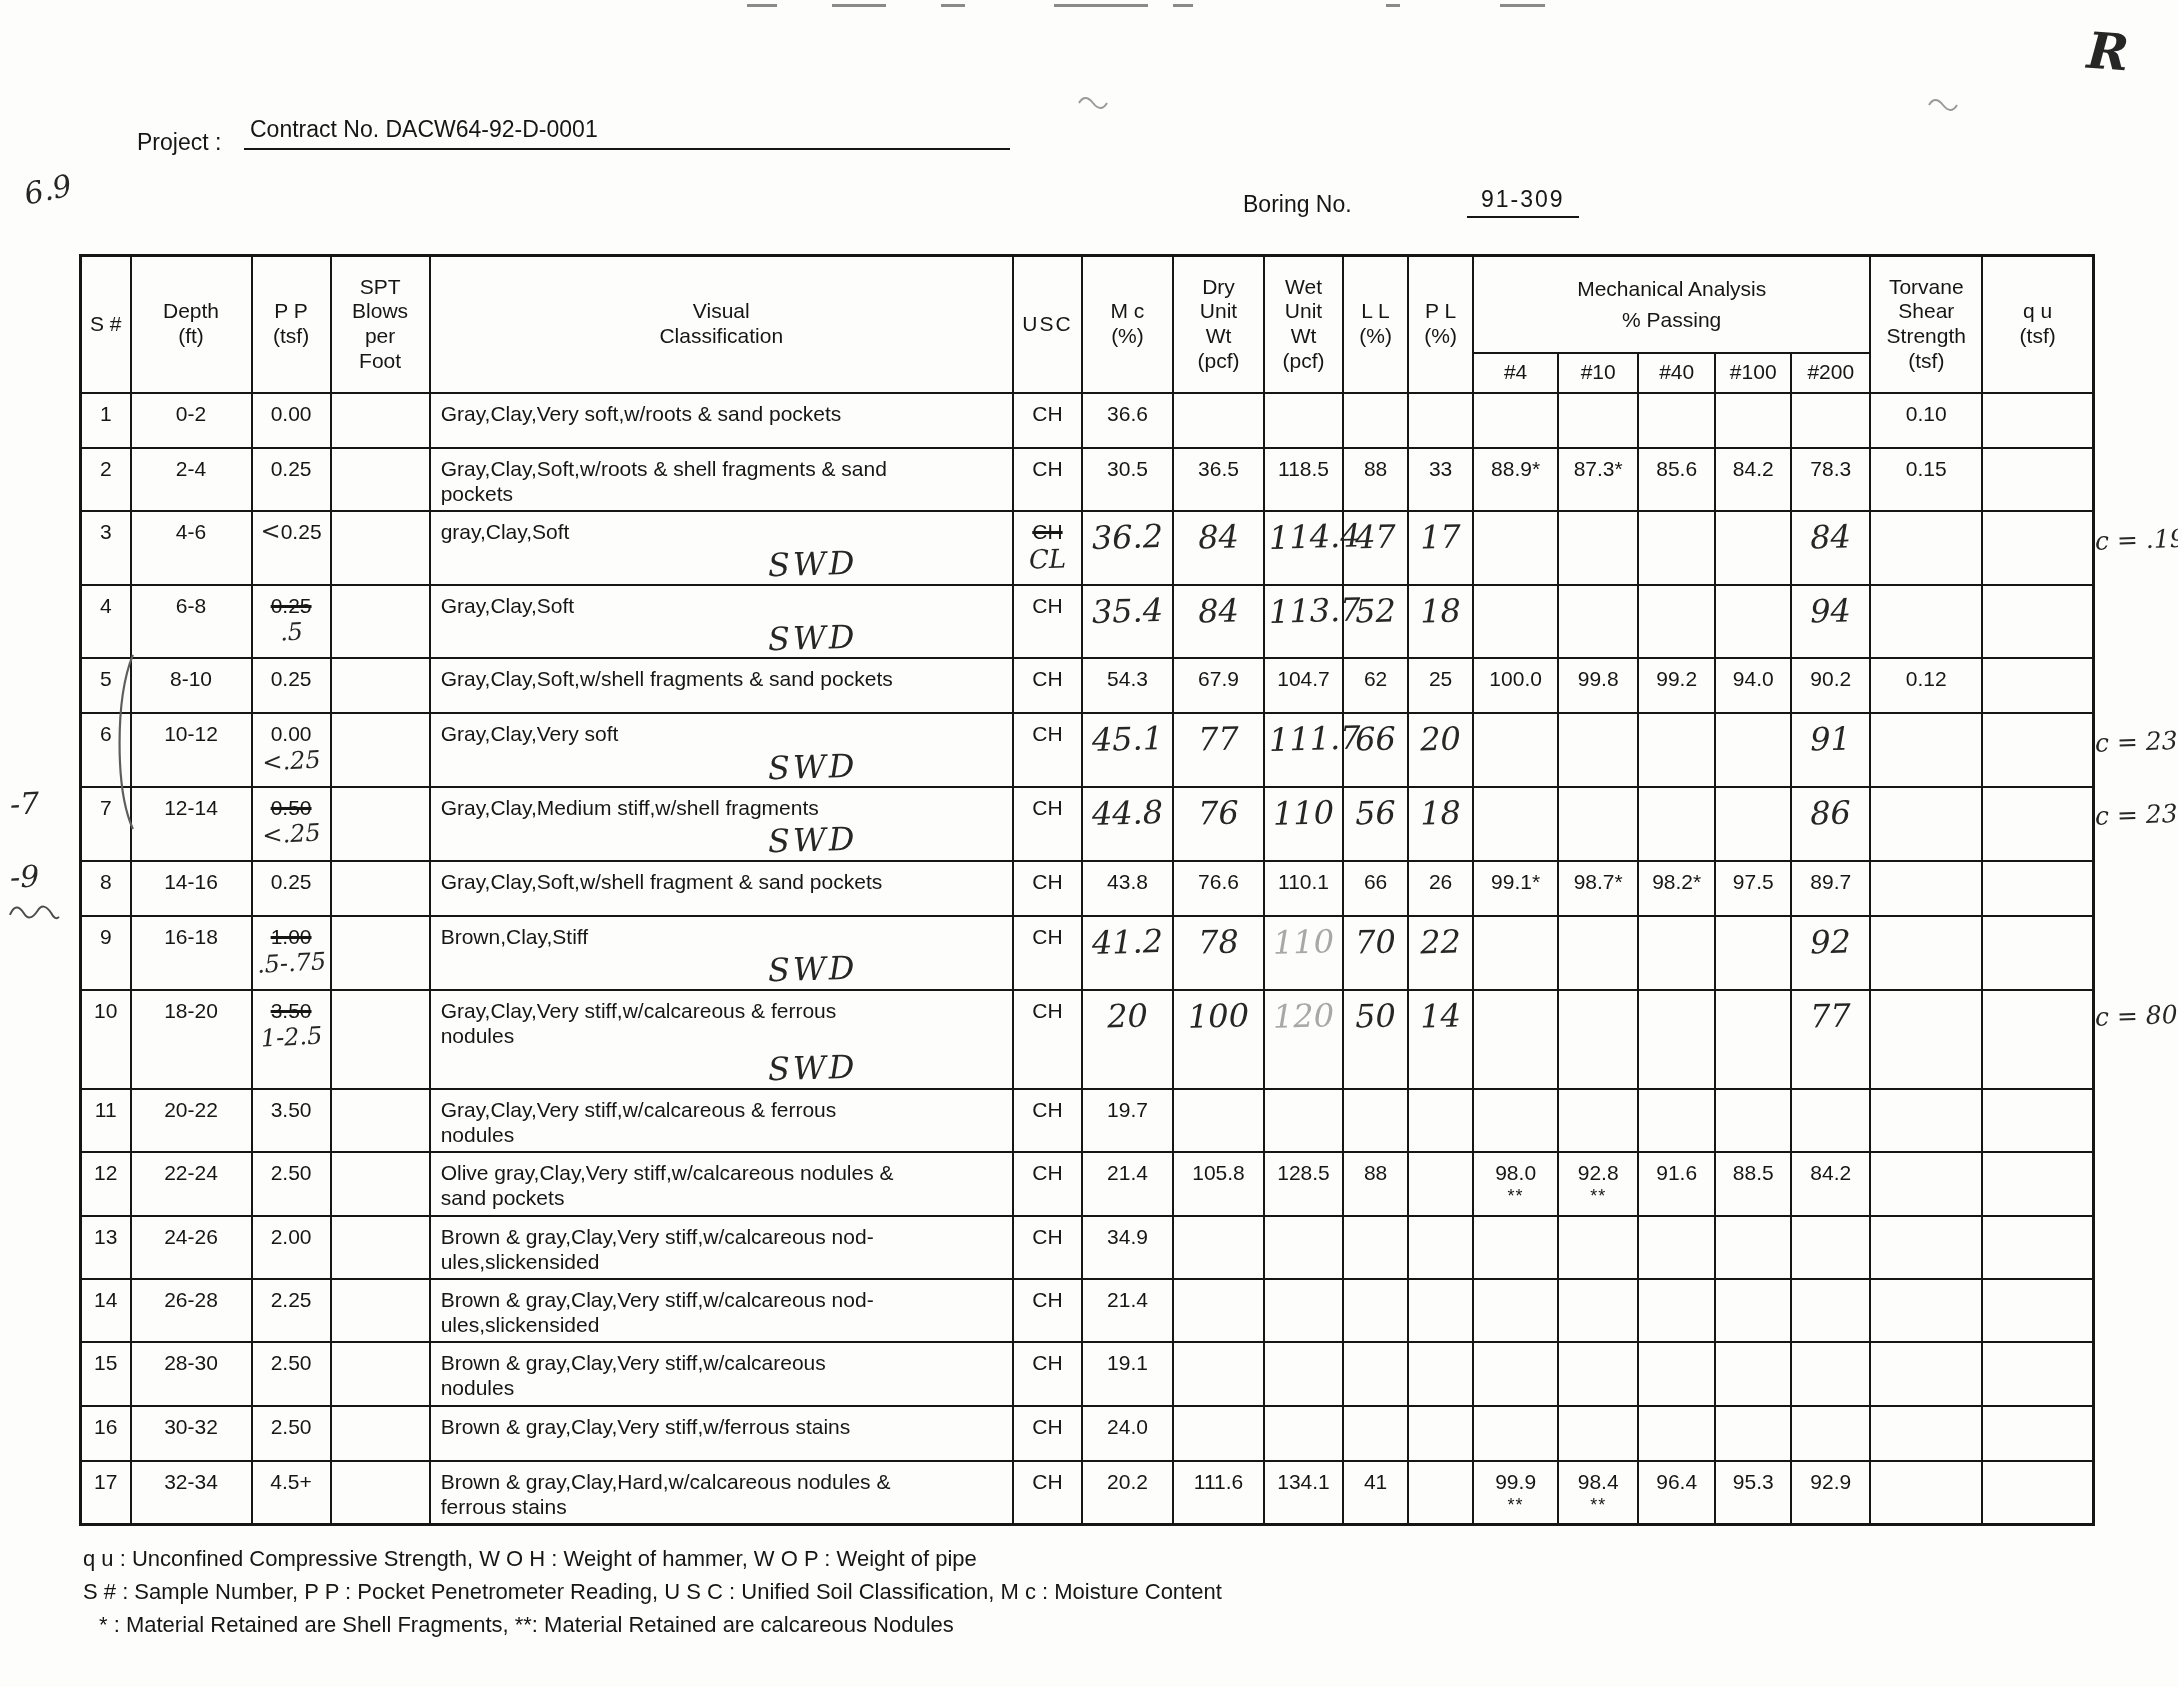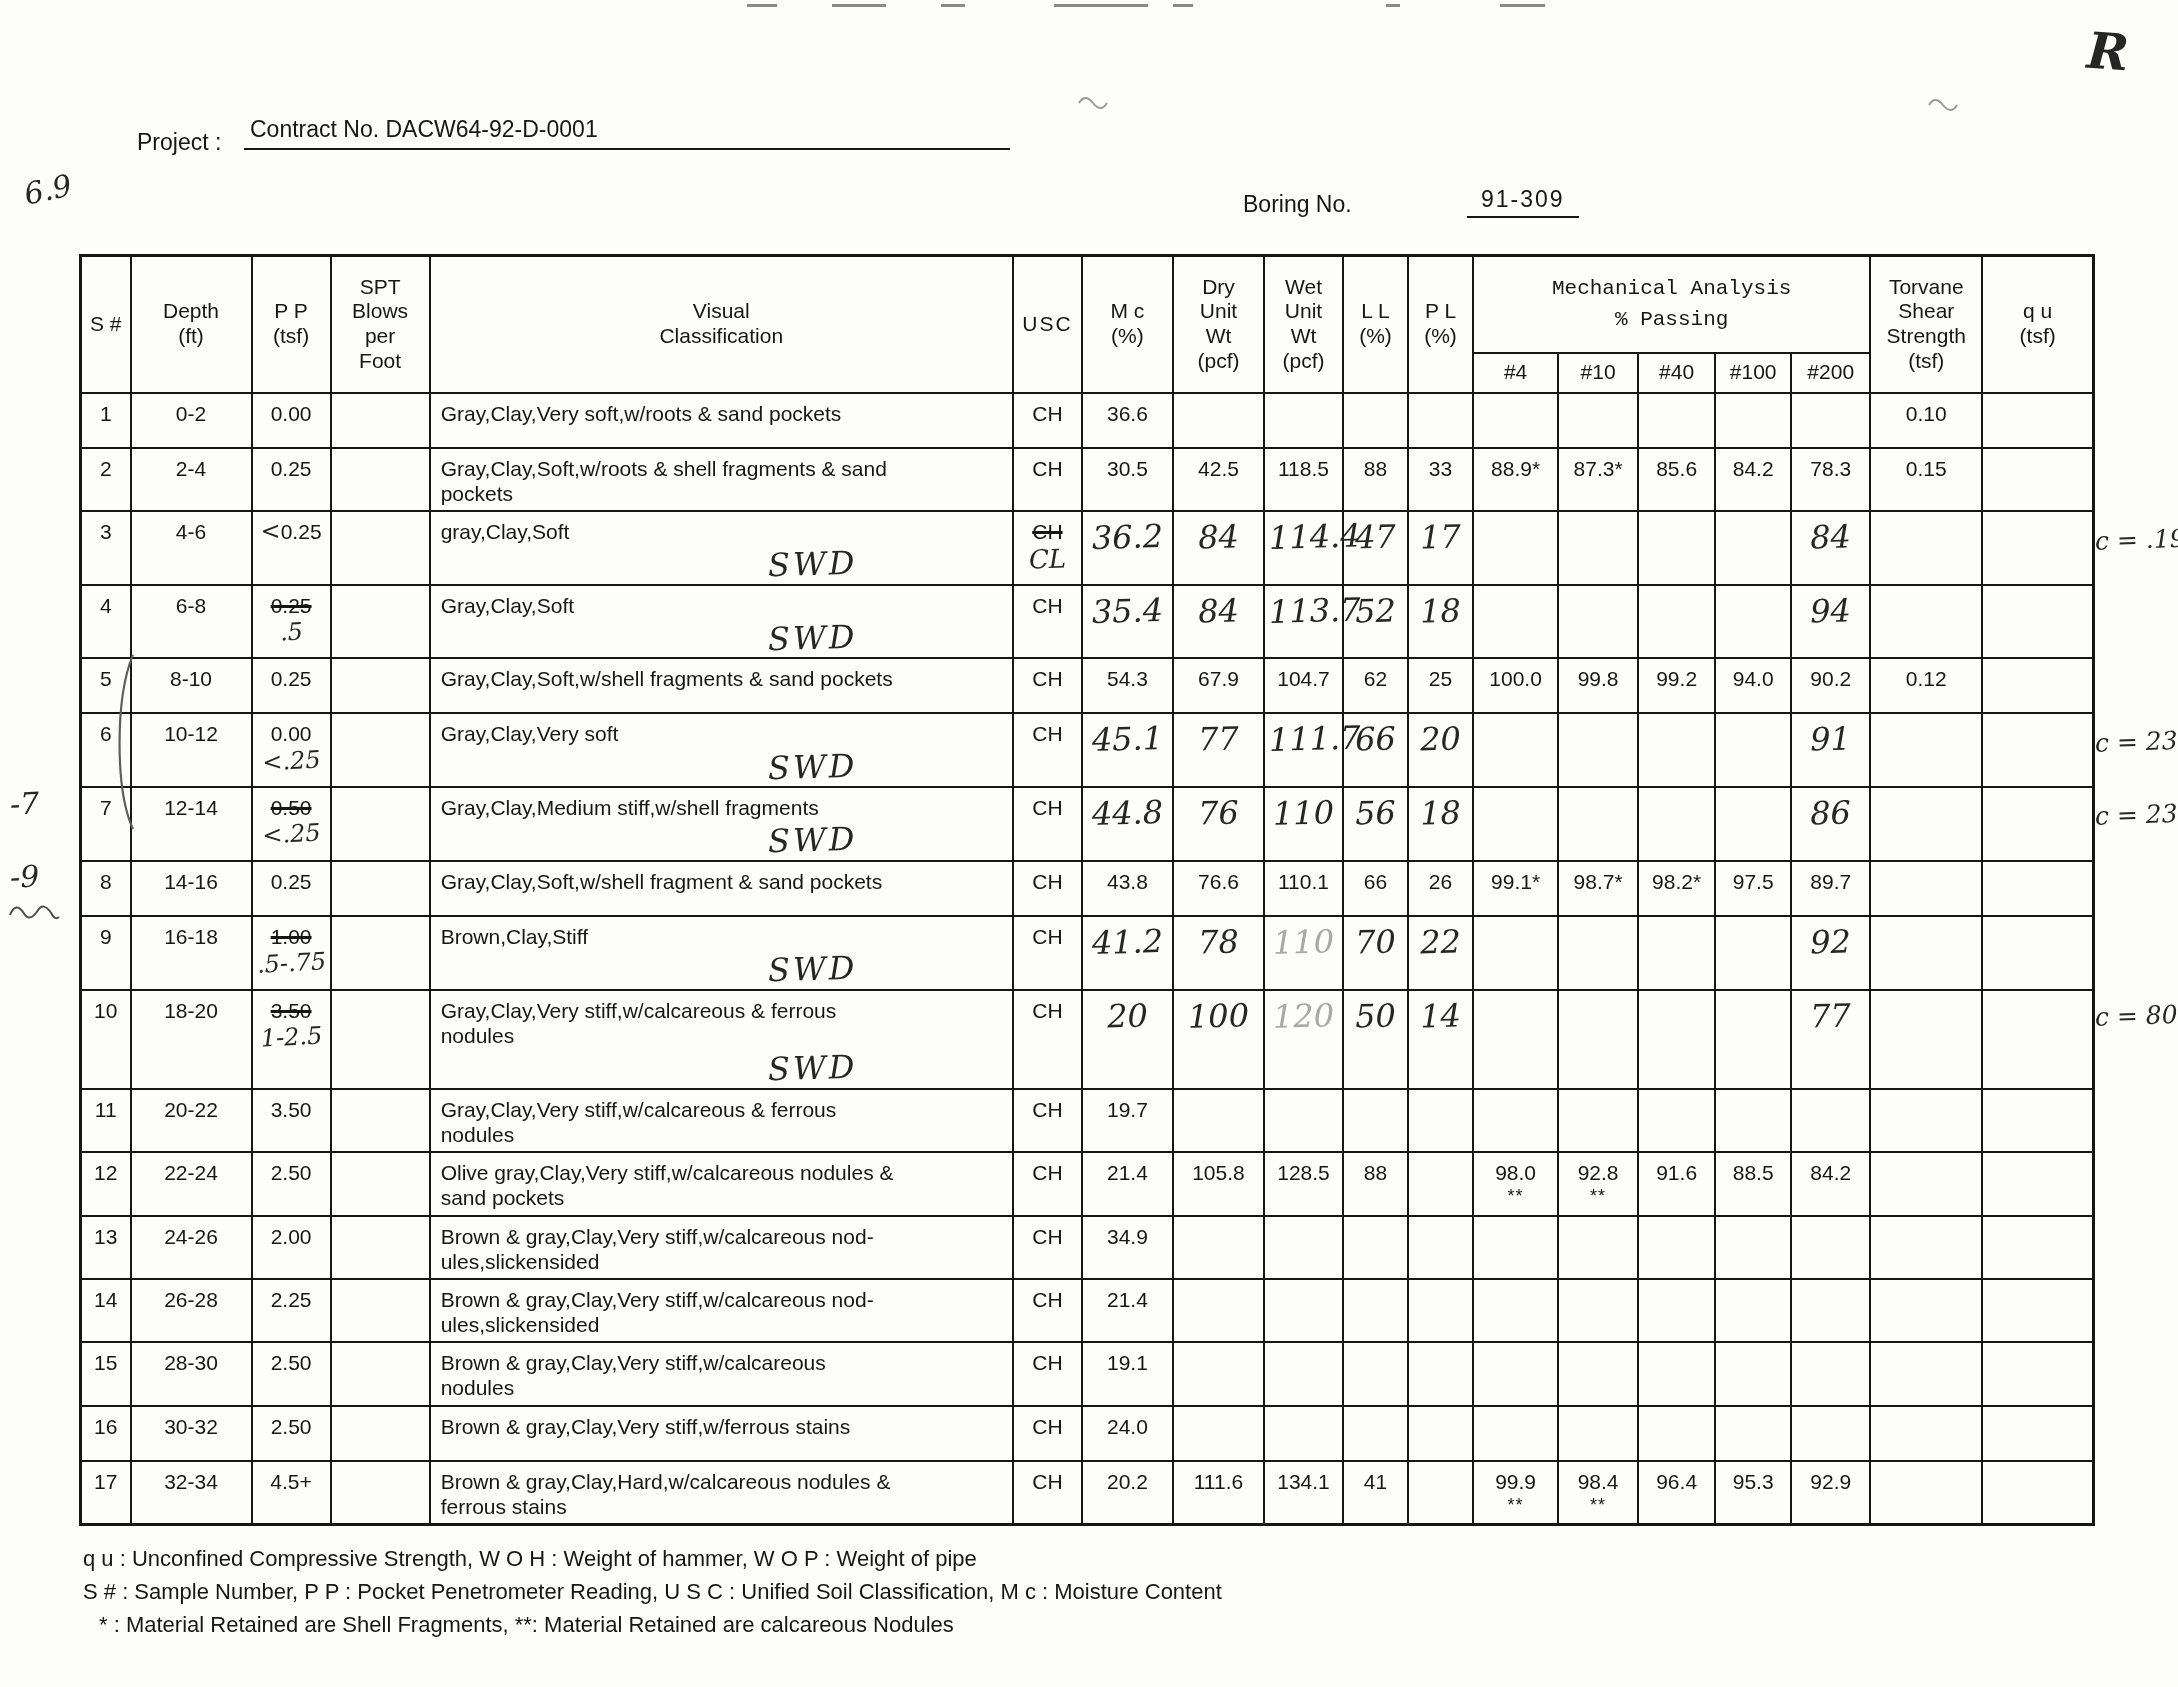--- a/index.html
+++ b/index.html
@@ -50,21 +50,21 @@
     font-size:21px;
     text-align:center;
     vertical-align:middle;
     white-space:pre-line;
     line-height:1.18;
     padding:4px 2px;
     margin-left:11px;
   }
   thead tr.band-row th { height:97px; }
   thead tr.sieve-row th { height:40px; font-size:21px; }
-  th.mech-th { vertical-align:middle; line-height:1.5;font-family:Liberation Mono, monospace; }
+  th.mech-th { vertical-align:middle; line-height:1.5; }
   th.usc-th { letter-spacing:2px; }
 
   tbody td {
     font-size:21px;
     vertical-align:top;
     text-align:center;
     padding:7px 4px 4px 4px;
     height:55px;
     line-height:1.2;
   }
@@ -220,21 +220,21 @@
           <td class="col-s"><span class="print">2</span></td>
           <td class="col-depth"><span class="print">2-4</span></td>
           <td class="col-pp"><span class="print">0.25</span></td>
           <td class="col-spt"></td>
           <td class="col-visual">
             <div class="vtext">Gray,Clay,Soft,w/roots &amp; shell fragments &amp; sand
 pockets</div>
           </td>
           <td class="col-usc"><span class="print">CH</span></td>
           <td class="col-mc"><span class="print">30.5</span></td>
-          <td class="col-dry"><span class="print">42.5</span></td>
+          <td class="col-dry"><span class="print">36.5</span></td>
           <td class="col-wet"><span class="print">118.5</span></td>
           <td class="col-ll"><span class="print">88</span></td>
           <td class="col-pl"><span class="print">33</span></td>
           <td class="col-p4"><span class="print">88.9*</span></td>
           <td class="col-p10"><span class="print">87.3*</span></td>
           <td class="col-p40"><span class="print">85.6</span></td>
           <td class="col-p100"><span class="print">84.2</span></td>
           <td class="col-p200"><span class="print">78.3</span></td>
           <td class="col-torvane"><span class="print">0.15</span></td>
           <td class="col-qu"></td>

